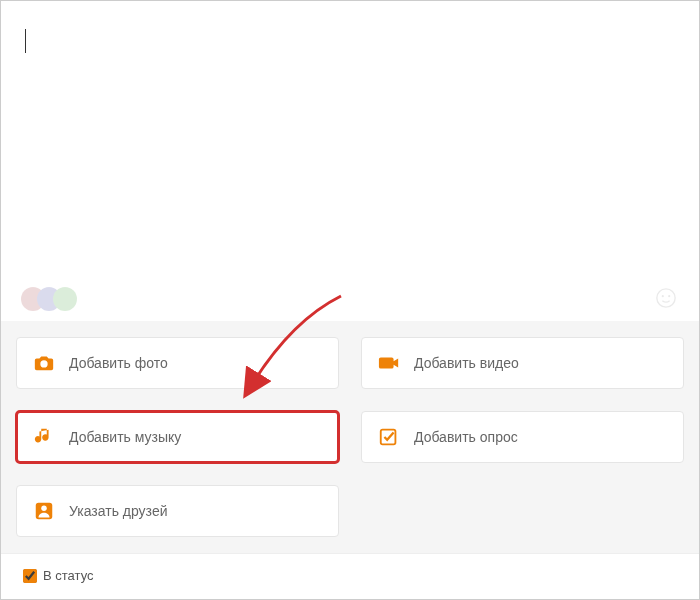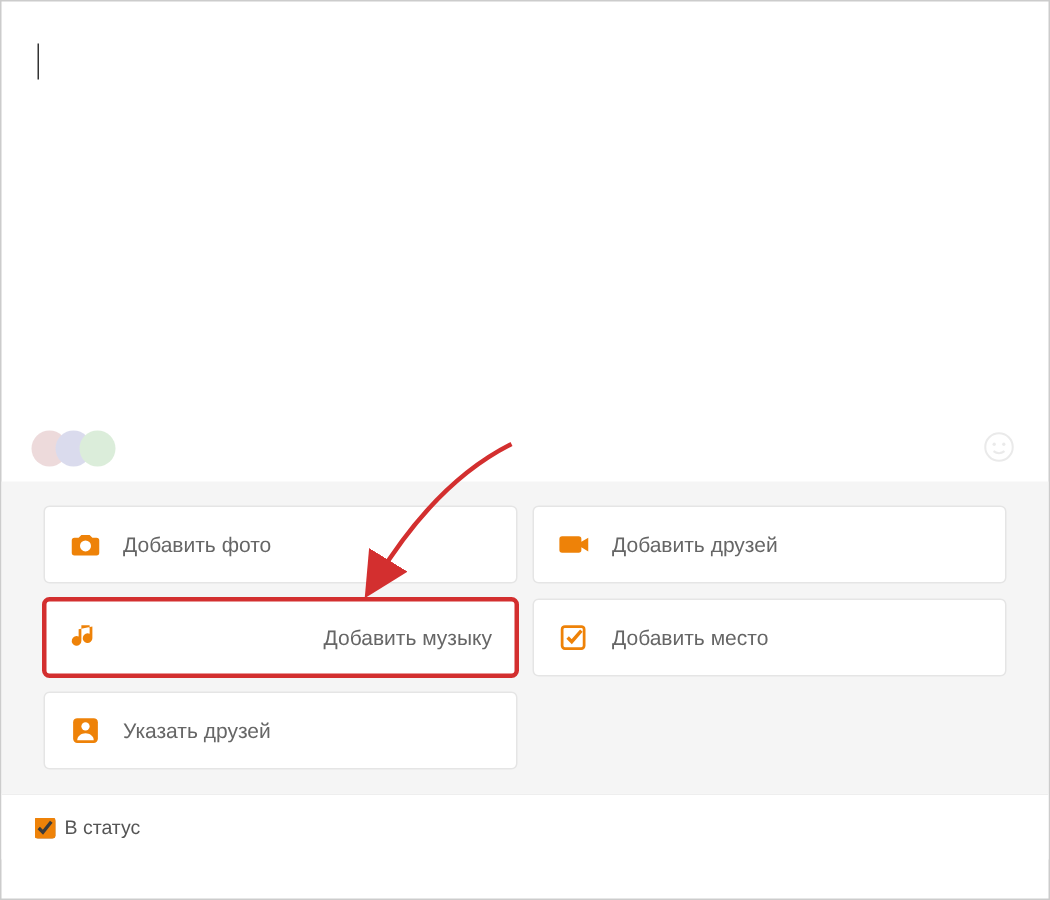--- a/index.html
+++ b/index.html
@@ -62,45 +62,44 @@
     }
     .emoji-btn {
       width: 24px;
       height: 24px;
       color: #ccc;
       font-size: 22px;
       cursor: pointer;
     }
     .actions-panel {
       background: #f5f5f5;
-      padding: 16px 28px;
+      padding: 16px 15px;
       display: grid;
       grid-template-columns: 1fr 1fr;
       grid-template-rows: repeat(3, 1fr);
-      gap: 10px;
+      gap: 22px;
       position: relative;
     }
     .action-btn {
       background: #fff;
       border: 1px solid #e5e5e5;
       border-radius: 4px;
       padding: 14px 16px;
       display: flex;
       align-items: center;
       gap: 14px;
       cursor: pointer;
       font-size: 14px;
       color: #666;
       text-align: left;
       position: relative;
     }
     .action-btn.highlighted {
       outline: 3px solid #d32f2f;
       outline-offset: -2px;
-      justify-content: space-between;
     }
     .action-icon {
       width: 22px;
       height: 22px;
       display: flex;
       align-items: center;
       justify-content: center;
       flex-shrink: 0;
     }
     .action-icon svg {
@@ -191,40 +190,40 @@
       </span>
       <span>Добавить фото</span>
     </button>
 
     <button class="action-btn">
       <span class="action-icon">
         <svg viewBox="0 0 24 24" width="22" height="22">
           <path d="M3 6h12a2 2 0 012 2v8a2 2 0 01-2 2H3a2 2 0 01-2-2V8a2 2 0 012-2z M17 10l5-3v10l-5-3z" fill="#ee8208"></path>
         </svg>
       </span>
-      <span>Добавить друзей</span>
+      <span>Добавить видео</span>
     </button>
 
     <button class="action-btn highlighted">
       <span class="action-icon">
         <svg viewBox="0 0 24 24" width="22" height="22">
           <path d="M9 3v11.5a3.5 3.5 0 11-2-3.16V6l10-2v8.5a3.5 3.5 0 11-2-3.16V3L9 3z" fill="#ee8208"></path>
         </svg>
       </span>
       <span>Добавить музыку</span>
     </button>
 
     <button class="action-btn">
       <span class="action-icon">
         <svg viewBox="0 0 24 24" width="22" height="22">
           <rect x="3" y="4" width="16" height="16" rx="2" fill="none" stroke="#ee8208" stroke-width="2"></rect>
           <path d="M7 12 l3 3 l7-8" fill="none" stroke="#ee8208" stroke-width="2.5"></path>
         </svg>
       </span>
-      <span>Добавить место</span>
+      <span>Добавить опрос</span>
     </button>
 
 
     <button class="action-btn">
       <span class="action-icon">
         <svg viewBox="0 0 24 24" width="22" height="22">
           <rect x="3" y="3" width="18" height="18" rx="3" fill="#ee8208"></rect>
           <circle cx="12" cy="9" r="3" fill="#fff"></circle>
           <path d="M6 19c0-3 3-5 6-5s6 2 6 5" fill="#fff"></path>
         </svg>

